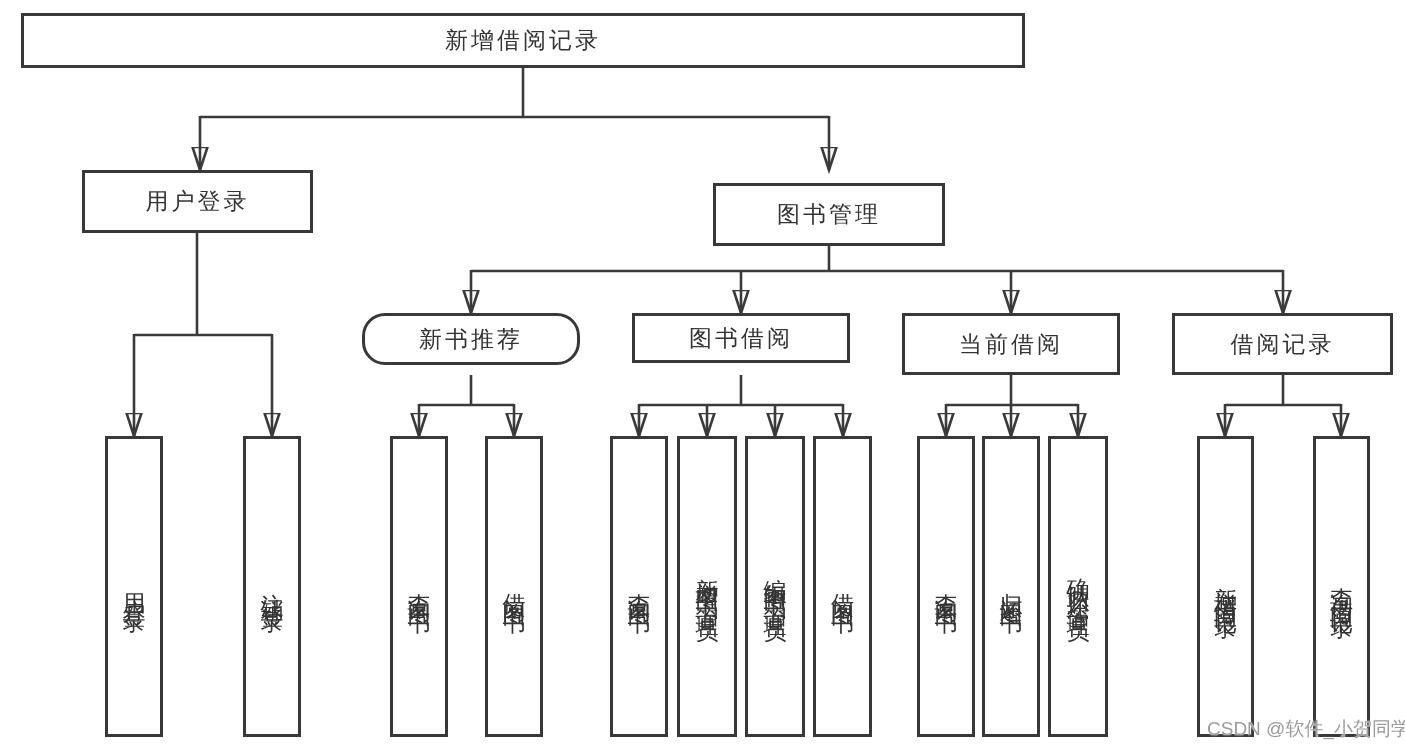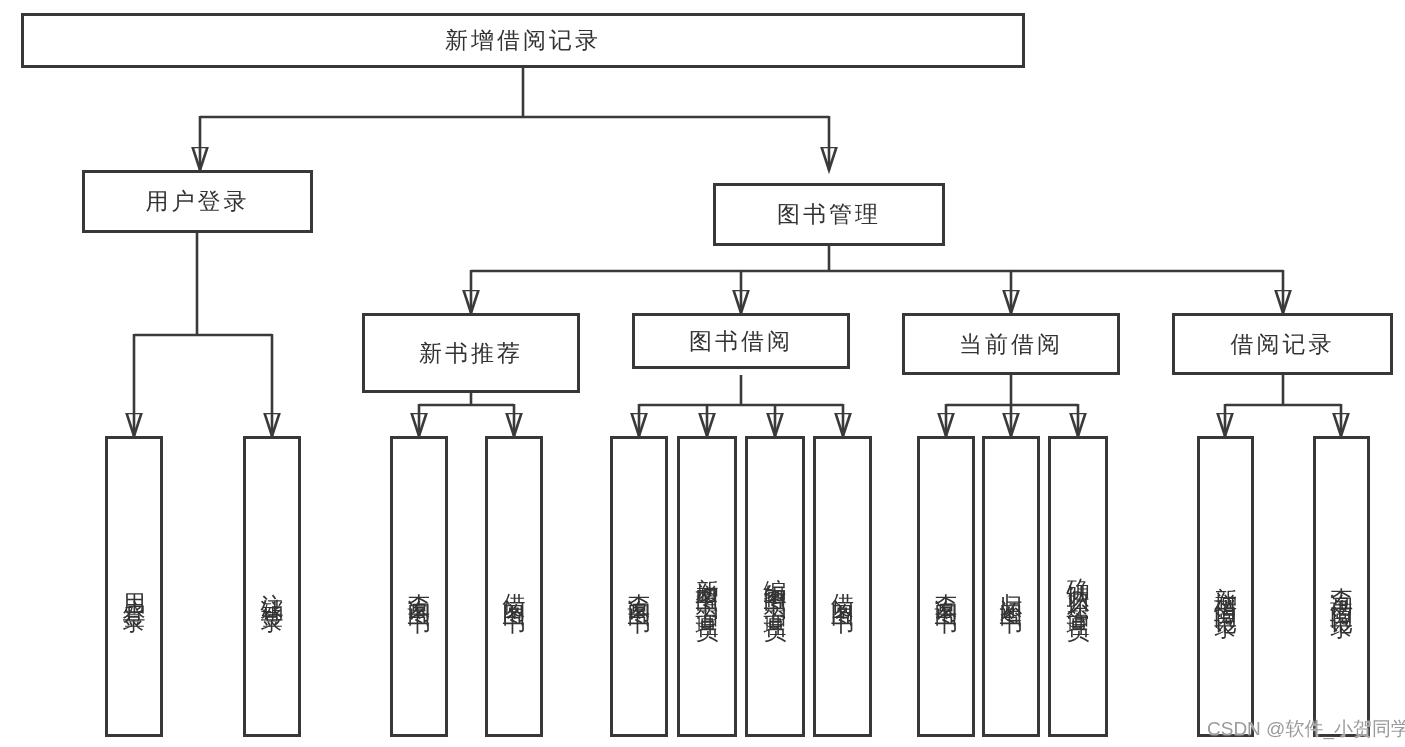--- a/index.html
+++ b/index.html
@@ -125,24 +125,24 @@
     <span class="lbl">新增借阅记录</span>
   </div>
 
   <div class="node" style="left:82px;top:170px;width:231px;height:63px;">
     <span class="lbl">用户登录</span>
   </div>
   <div class="node" style="left:713px;top:170px;width:232px;height:63px;margin-top:13px;">
     <span class="lbl">图书管理</span>
   </div>
 
-  <div class="node" style="left:362px;top:313px;width:218px;height:80px;">
+  <div class="node" style="left:362px;top:313px;width:218px;height:52px;border-radius:23px;">
     <span class="lbl">新书推荐</span>
   </div>
-  <div class="node" style="left:632px;top:313px;width:218px;height:56px;">
+  <div class="node" style="left:632px;top:313px;width:218px;height:50px;">
     <span class="lbl">图书借阅</span>
   </div>
   <div class="node" style="left:902px;top:313px;width:218px;height:62px;text-align:right;">
     <span class="lbl">当前借阅</span>
   </div>
   <div class="node" style="left:1172px;top:313px;width:221px;height:62px;justify-content:center;">
     <span class="lbl">借阅记录</span>
   </div>
 
   <div class="node vbox" style="left:105px;top:436px;width:58px;height:301px;">

